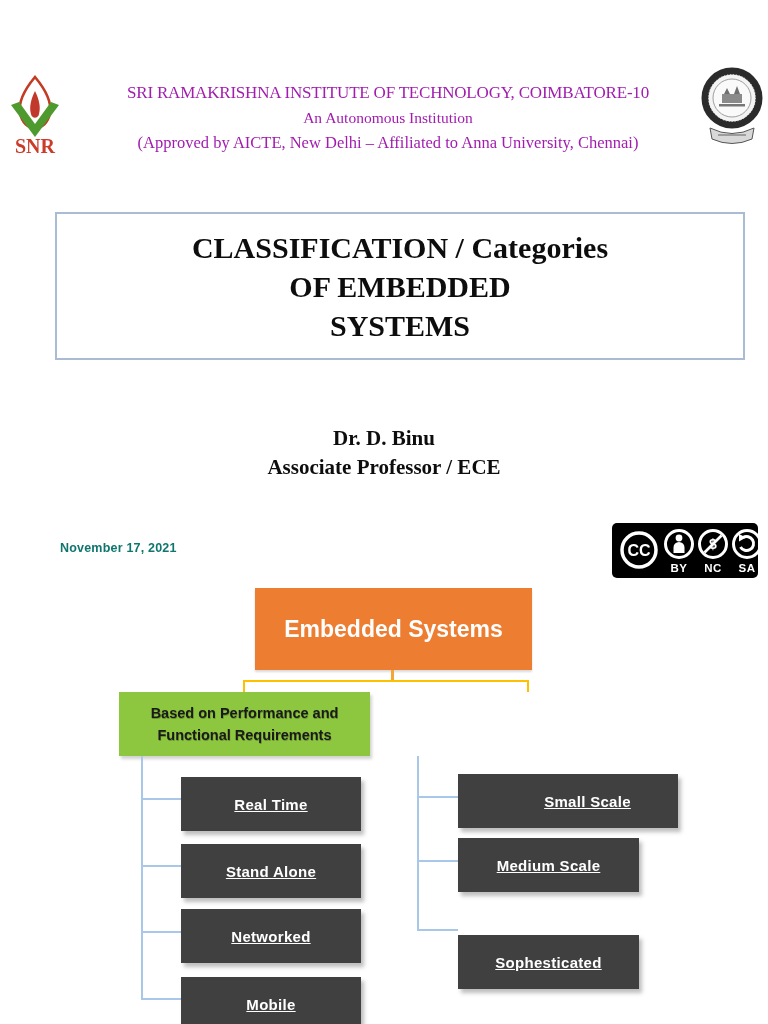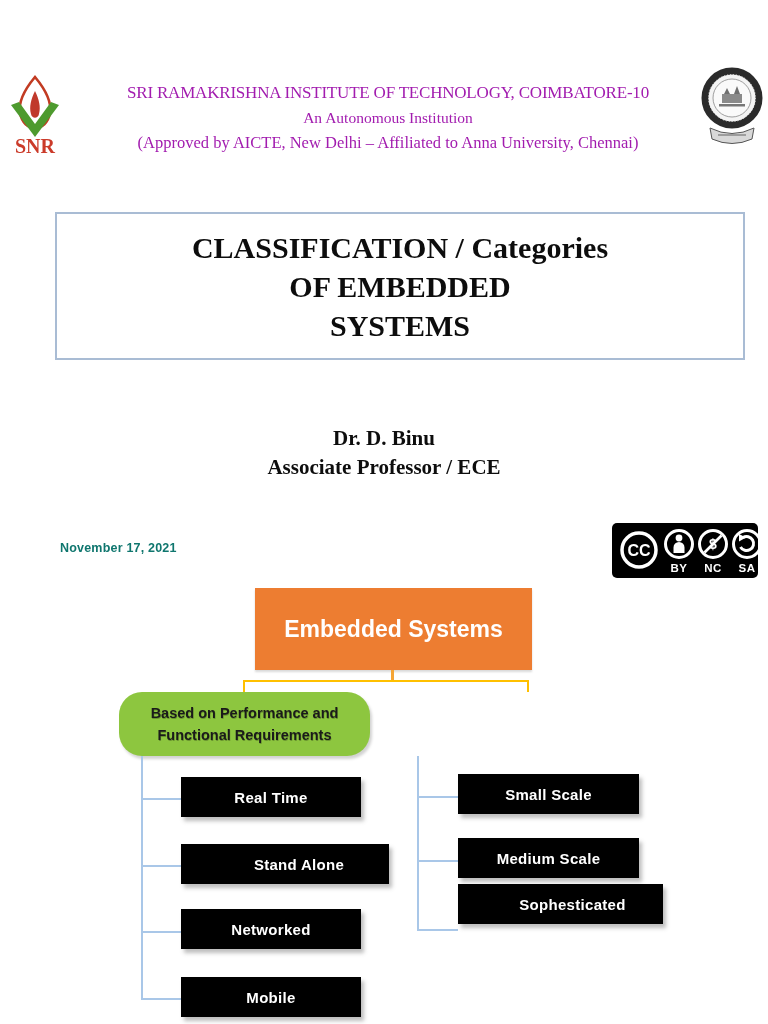--- a/index.html
+++ b/index.html
@@ -44,28 +44,28 @@
     text-align:center;font-weight:bold;
   }
   .root-node{
     left:255px;top:588px;width:277px;height:82px;background:#ED7D31;
     color:#ffffff;font-size:23px;box-shadow:0 2px 2px rgba(0,0,0,0.15);
   }
   .branch-node{
     background:#8DC63F;color:#1a1a1a;font-size:14.5px;line-height:22px;
     flex-direction:column;box-shadow:2px 3px 3px rgba(0,0,0,0.18);
     text-shadow:0.5px 0.5px 0 rgba(0,0,0,0.25);
-    border-radius:23px;
   }
   .branch-left{left:119px;top:692px;width:251px;height:64px;}
   .branch-right{left:389px;top:692px;width:279px;height:64px;}
   .leaf-node{
-    background:#000000;color:#ffffff;font-size:15px;width:180px;height:40px;
+    background:#404040;color:#ffffff;font-size:15px;width:180px;height:54px;
     box-shadow:3px 4px 4px rgba(110,110,110,0.45);
     letter-spacing:0.3px;
+    text-decoration:underline;
   }
   .conn{position:absolute;}
   .conn-y{background:#FFC000;}
   .conn-y-stub{background:#F5A536;}
   .conn-b{background:#A9C7E8;}
 </style>
 </head>
 <body>
 
 <div class="page">
@@ -148,21 +148,21 @@
   <div class="conn conn-b" style="left:141px;top:865px;width:40px;height:2px;"></div>
   <div class="conn conn-b" style="left:141px;top:931px;width:40px;height:2px;"></div>
   <div class="conn conn-b" style="left:141px;top:998px;width:40px;height:2px;"></div>
 
   <div class="conn conn-b" style="left:417px;top:756px;width:2px;height:175px;"></div>
   <div class="conn conn-b" style="left:417px;top:796px;width:41px;height:2px;"></div>
   <div class="conn conn-b" style="left:417px;top:860px;width:41px;height:2px;"></div>
   <div class="conn conn-b" style="left:417px;top:929px;width:41px;height:2px;"></div>
 
   <div class="node leaf-node" style="left:181px;top:777px;">Real Time</div>
-  <div class="node leaf-node" style="left:181px;top:844px;padding-left:28px;">Stand Alone</div>
+  <div class="node leaf-node" style="left:181px;top:844px;">Stand Alone</div>
   <div class="node leaf-node" style="left:181px;top:909px;">Networked</div>
   <div class="node leaf-node" style="left:181px;top:977px;">Mobile</div>
 
-  <div class="node leaf-node" style="left:458px;top:774px;width:181px;">Small Scale</div>
+  <div class="node leaf-node" style="left:458px;top:774px;width:181px;padding-left:39px;">Small Scale</div>
   <div class="node leaf-node" style="left:458px;top:838px;width:181px;">Medium Scale</div>
-  <div class="node leaf-node" style="left:458px;top:884px;width:181px;padding-left:24px;">Sophesticated</div>
+  <div class="node leaf-node" style="left:458px;top:935px;width:181px;">Sophesticated</div>
 
 </div>
 
 </body></html>

